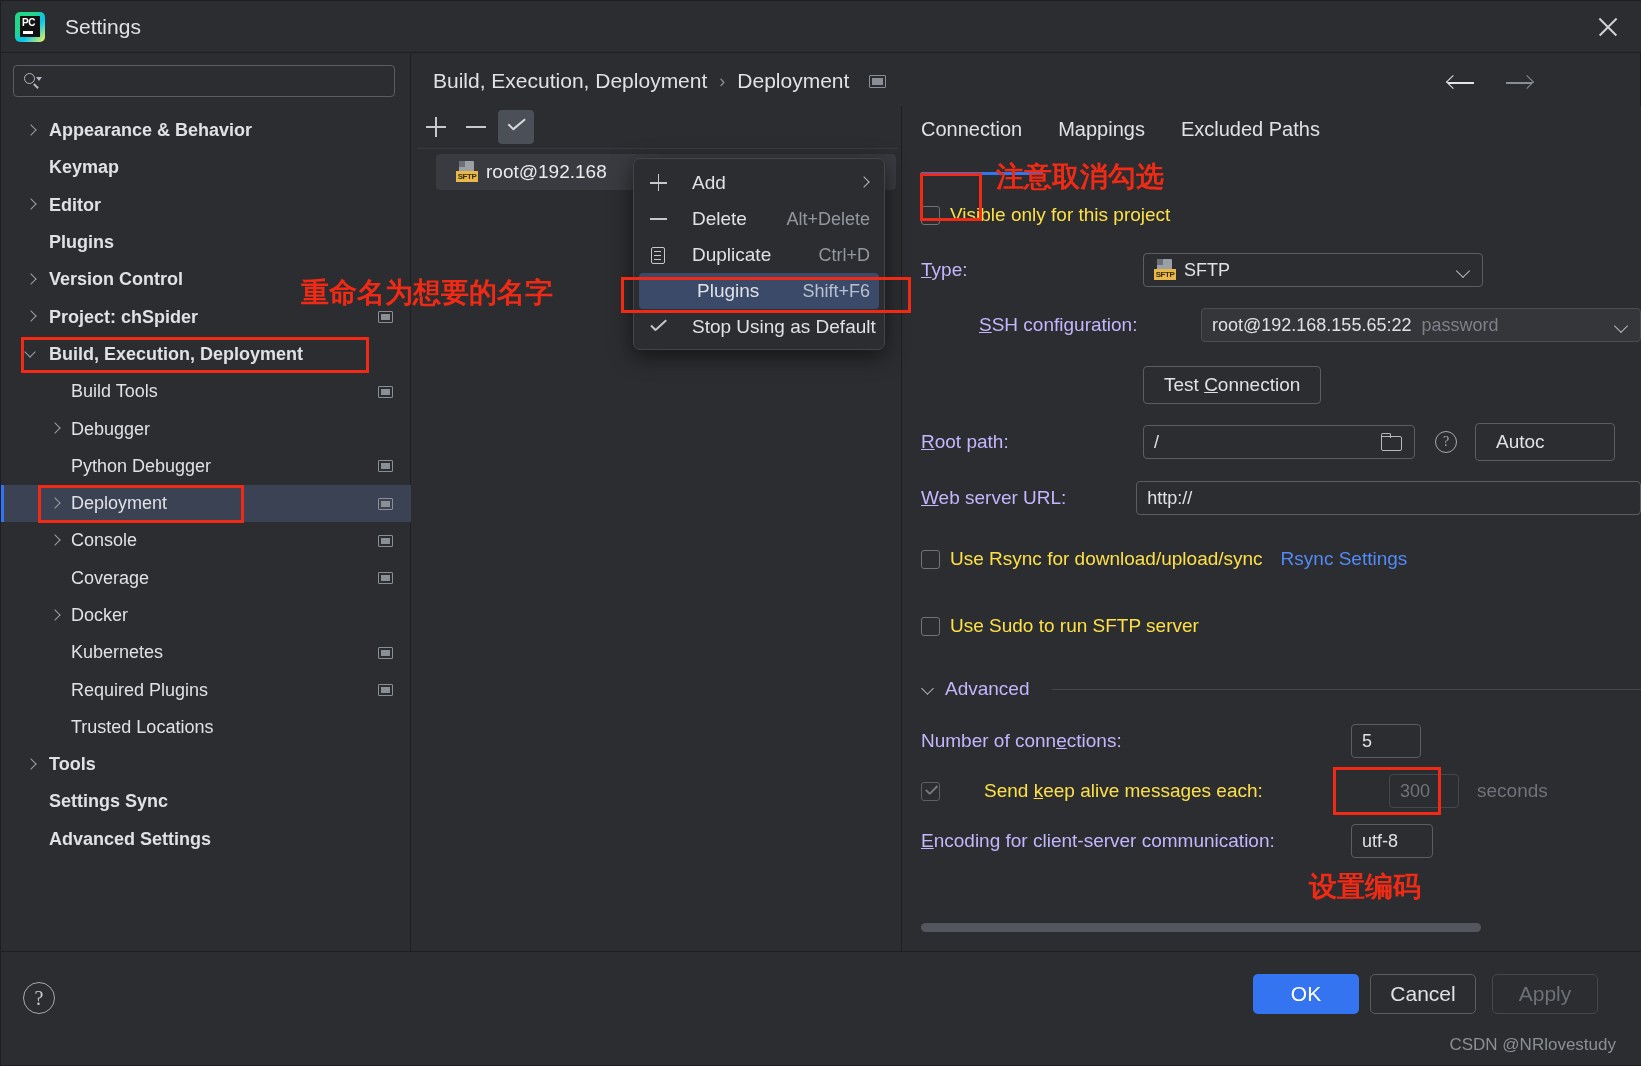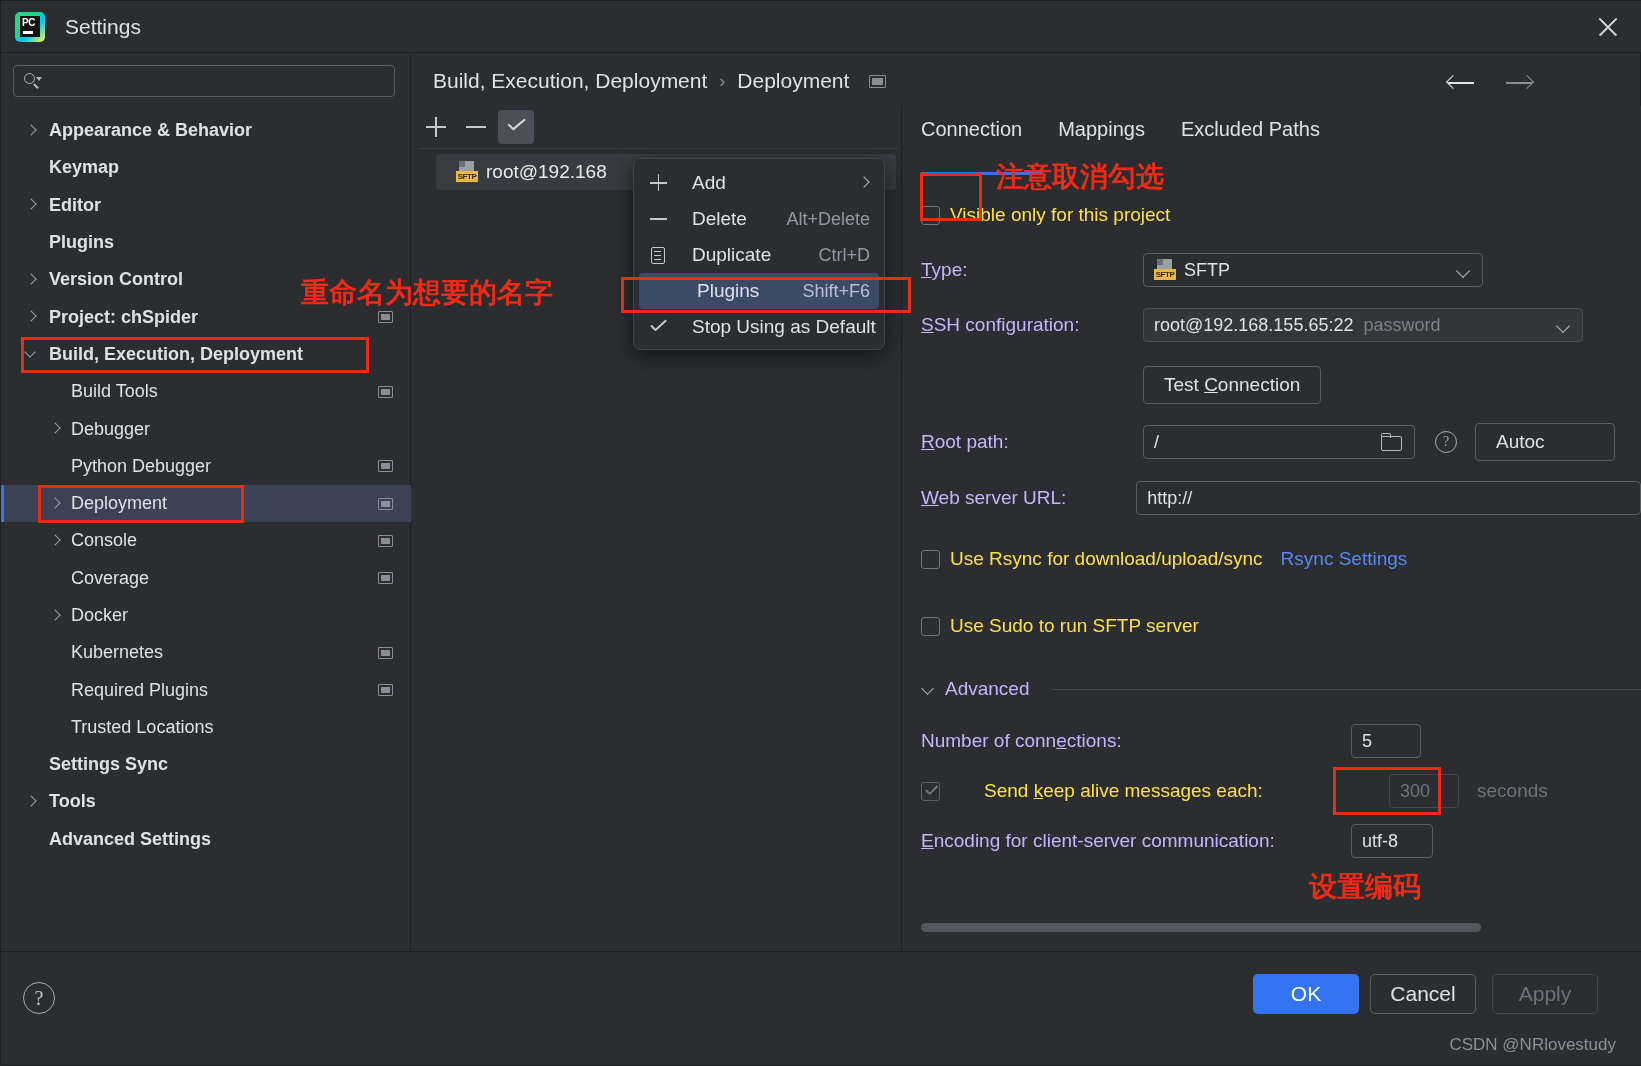--- a/index.html
+++ b/index.html
@@ -462,25 +462,25 @@
           <span class="mini-icon"></span>
         </div>
         <div class="node">
           <span class="node-label" style="left:70px;">Required Plugins</span>
           <span class="mini-icon"></span>
         </div>
         <div class="node">
           <span class="node-label" style="left:70px;">Trusted Locations</span>
         </div>
         <div class="node bold">
-          <span class="node-label" style="left:48px;">Settings Sync</span>
-        </div>
-        <div class="node bold">
           <span class="arrow" style="left:22px;"></span>
           <span class="node-label" style="left:48px;">Tools</span>
+        </div>
+        <div class="node bold">
+          <span class="node-label" style="left:48px;">Settings Sync</span>
         </div>
         <div class="node bold">
           <span class="node-label" style="left:48px;">Advanced Settings</span>
         </div>
       </div>
   </div>
 
   <div class="breadcrumb">
     <span>Build, Execution, Deployment</span>
     <span class="bc-sep">›</span>
@@ -536,21 +536,21 @@
           <span class="sftp-icon" style="margin-right:8px;">
             <span class="doc"></span>
               <span class="fold"></span>
             <span class="tag">SFTP</span>
           </span>
           <span>SFTP</span>
           <span class="chevron"></span>
         </span>
       </div>
 
-      <div class="row" style="height:58px;">
+      <div class="row" style="height:58px;justify-content:flex-end;">
         <span class="lbl" style="width:222px;"><u>S</u>SH configuration:</span>
         <span class="field flat" style="width:440px; position:relative;">
           <span>root@192.168.155.65:22</span>
           <span class="placeholder-dim">password</span>
           <span class="chevron"></span>
         </span>
       </div>
 
       <div class="row" style="height:62px;">
         <span style="width:222px;"></span>

